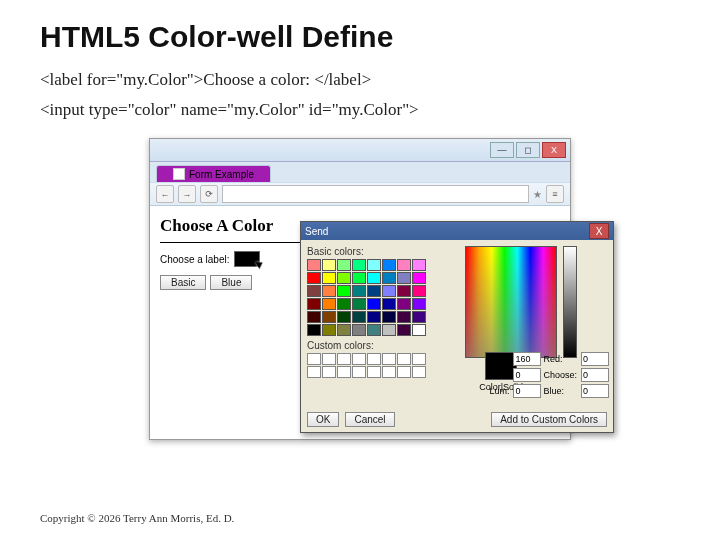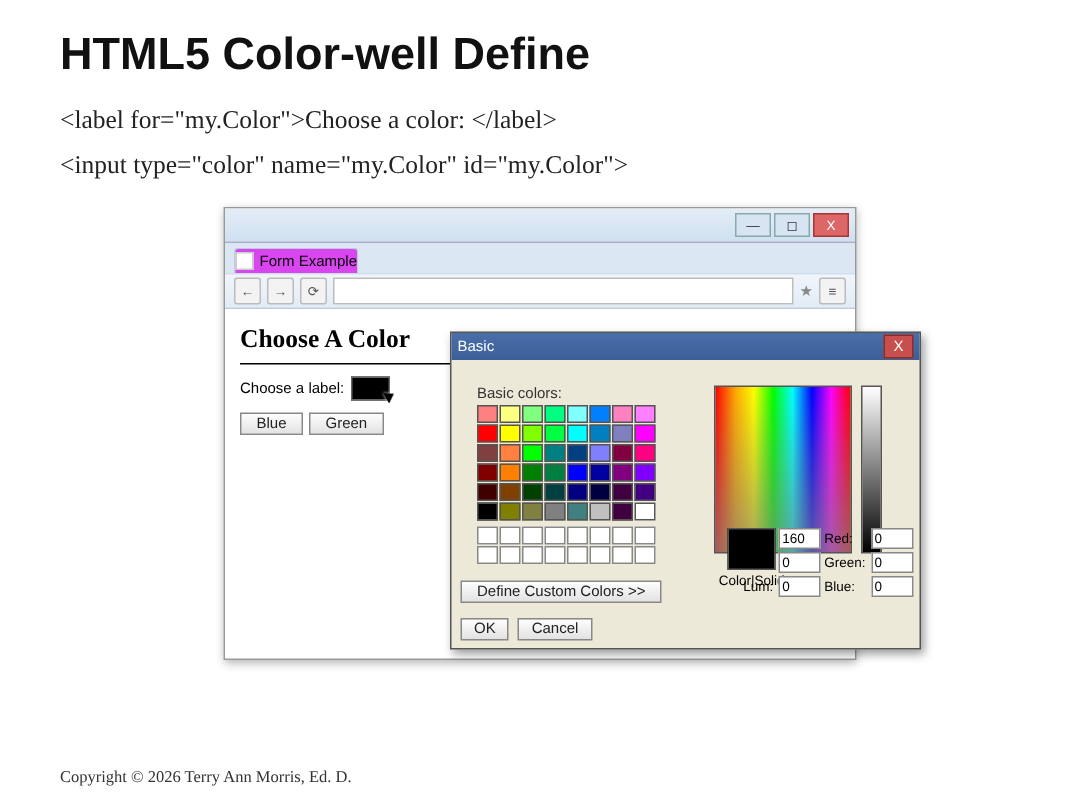--- a/index.html
+++ b/index.html
@@ -61,25 +61,25 @@
     display: flex; align-items: center; justify-content: center;
     font-size: 9px; color: #334;
   }
   .win-close { background: #d66; color: #fff; border-color:#a33;}
   .tab-row {
     height: 20px;
     background: #dbe7f3;
     display:flex; align-items:flex-end; padding-left:6px;
   }
   .tab {
-    background: #d946ef;
+    background: #a21caf;
     border: 1px solid #bcd;
     border-bottom: none;
     border-radius: 3px 3px 0 0;
-    padding: 2px 0;
+    padding: 2px 16px;
     font-size: 10px;
     display:flex; align-items:center; gap:4px;
   }
   .tab .favicon { width:10px;height:10px;background:#fff;border:1px solid #ccc; }
   .toolbar {
     height: 22px;
     background: linear-gradient(#f0f5fb,#e2ecf6);
     border-top:1px solid #cde;
     border-bottom:1px solid #bcd;
     display:flex; align-items:center; gap:4px; padding:0 6px;
@@ -130,21 +130,21 @@
   }
   .cd-title {
     height:18px;
     background: linear-gradient(#4a6ea9,#3b5f98);
     color:#fff;
     display:flex;align-items:center;justify-content:space-between;
     padding:0 4px;
     font-size:10px;
   }
   .cd-close { width:18px;height:14px;background:#c94f4f;color:#fff;display:flex;align-items:center;justify-content:center;border:1px solid #803030;}
-  .cd-body { display:flex; padding:17px; gap:8px; height:calc(100% - 18px - 26px); box-sizing:border-box;}
+  .cd-body { display:flex; padding:6px; gap:8px; height:calc(100% - 18px - 26px); box-sizing:border-box;}
   .cd-left { width:150px;}
   .cd-label { font-size:10px;color:#333;margin-bottom:2px;}
   .basic-grid {
     display:grid; grid-template-columns: repeat(8,14px); grid-template-rows: repeat(6,12px);
     gap:1px; margin-bottom:4px;
   }
   .basic-grid div { border:1px solid #555; }
   .custom-grid {
     display:grid; grid-template-columns: repeat(8,14px); grid-template-rows: repeat(2,12px);
     gap:1px; margin-bottom:4px;
@@ -230,28 +230,28 @@
     <div class="nav-btn">≡</div>
   </div>
   <div class="page">
     <h1>Choose A Color</h1>
     <div class="hr"></div>
     <div class="form-row">
       <span>Choose a label:</span>
       <span class="swatch cursor"></span>
     </div>
     <div class="form-row">
+      <button class="btn">Basic</button>
       <button class="btn">Blue</button>
-      <button class="btn">Green</button>
     </div>
   </div>
 
   <div class="color-dialog">
     <div class="cd-title">
-      <span>Basic</span>
+      <span>Send</span>
       <span class="cd-close">X</span>
     </div>
     <div class="cd-body">
       <div class="cd-left">
         <div class="cd-label">Basic colors:</div>
         <div class="basic-grid" id="basic-grid">
             <div style="background: rgb(255, 128, 128);"></div>
             <div style="background: rgb(255, 255, 128);"></div>
             <div style="background: rgb(128, 255, 128);"></div>
             <div style="background: rgb(0, 255, 128);"></div>
@@ -293,20 +293,21 @@
             <div style="background: rgb(64, 0, 128);"></div>
             <div style="background: rgb(0, 0, 0);"></div>
             <div style="background: rgb(128, 128, 0);"></div>
             <div style="background: rgb(128, 128, 64);"></div>
             <div style="background: rgb(128, 128, 128);"></div>
             <div style="background: rgb(64, 128, 128);"></div>
             <div style="background: rgb(192, 192, 192);"></div>
             <div style="background: rgb(64, 0, 64);"></div>
             <div style="background: rgb(255, 255, 255);"></div>
           </div>
+        <div class="cd-label">Custom colors:</div>
         <div class="custom-grid" id="custom-grid">
             <div></div>
             <div></div>
             <div></div>
             <div></div>
             <div></div>
             <div></div>
             <div></div>
             <div></div>
             <div></div>
@@ -328,29 +329,29 @@
       <div class="box"></div>
       <span>Color|Solid</span>
     </div>
     <div class="cd-fields">
       <span>Hue:</span>
         <input value="160" style="">
       <span>Red:</span>
         <input value="0" style="">
       <span>Sat:</span>
         <input value="0" style="">
-      <span>Green:</span>
+      <span>Choose:</span>
         <input value="0" style="">
       <span>Lum:</span>
         <input value="0" style="">
       <span>Blue:</span>
         <input value="0" style="">
     </div>
-    <button class="btn define-btn">Define Custom Colors &gt;&gt;</button>
     <div class="cd-footer">
       <button class="btn">OK</button>
       <button class="btn">Cancel</button>
       <div style="flex:1"></div>
+      <button class="btn btn-wide">Add to Custom Colors</button>
     </div>
   </div>
 </div>
 
 <div class="copyright">Copyright © 2026 Terry Ann Morris, Ed. D.</div>
 
 </body></html>

